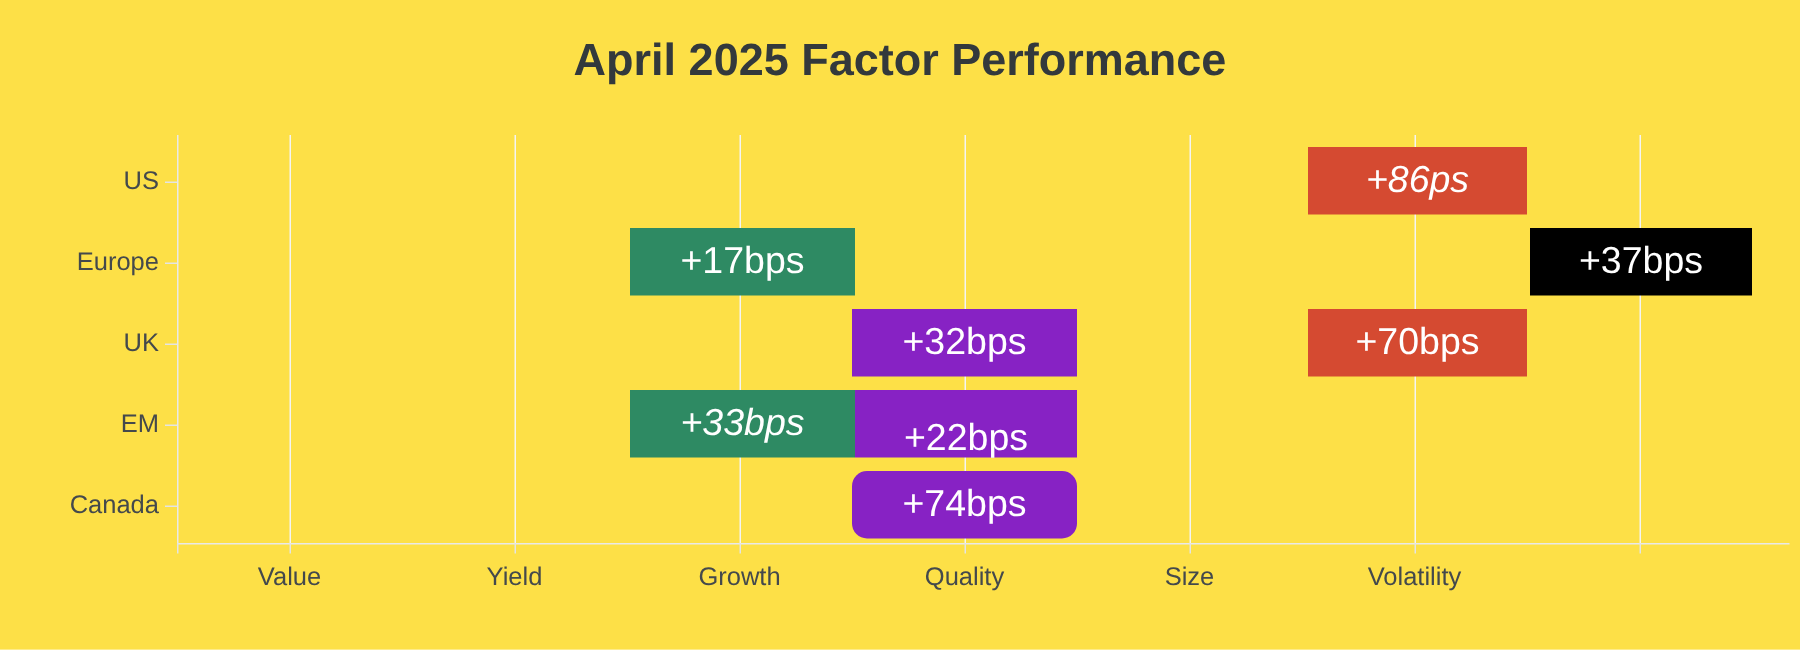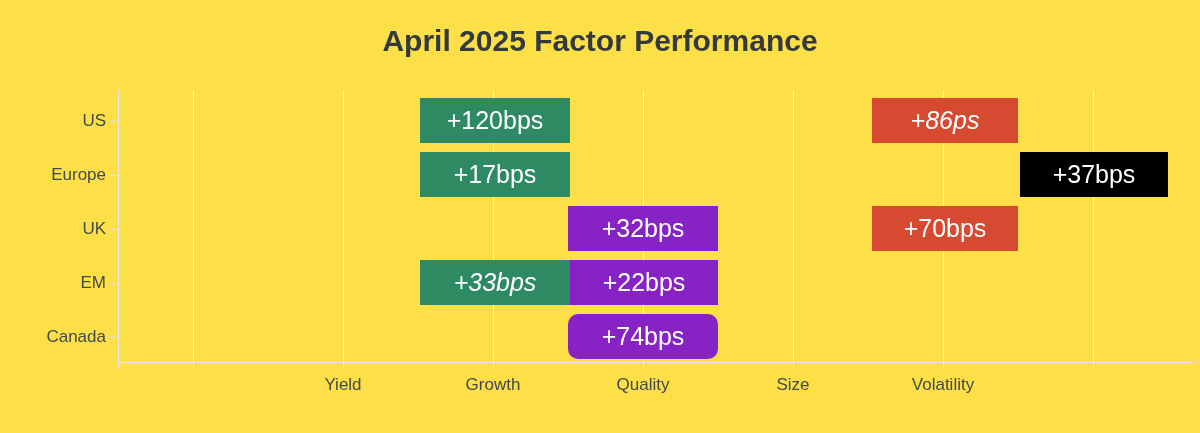--- a/index.html
+++ b/index.html
@@ -152,29 +152,27 @@
   <div class="y-tick" style="top:229px"></div>
   <div class="y-tick" style="top:283px"></div>
   <div class="y-tick" style="top:337px"></div>
 
   <div class="y-label" style="top:121px">US</div>
   <div class="y-label" style="top:175px">Europe</div>
   <div class="y-label" style="top:229px">UK</div>
   <div class="y-label" style="top:283px">EM</div>
   <div class="y-label" style="top:337px">Canada</div>
 
+  <div class="x-label" style="left:108px">Value</div>
   <div class="x-label" style="left:408px">Growth</div>
   <div class="x-label" style="left:258px">Yield</div>
   <div class="x-label" style="left:558px">Quality</div>
   <div class="x-label" style="left:708px">Size</div>
   <div class="x-label" style="left:858px">Volatility</div>
 
-  <div class="bar" style="left:420px; top:98px; width:150px; background:#2e8a63;">
-    <span class="bar-label">+120bps</span>
-  </div>
   <div class="bar" style="left:872px; top:98px; width:146px; background:#d54a31;font-style:italic;">
     <span class="bar-label">+86ps</span>
   </div>
 
   <div class="bar" style="left:420px; top:152px; width:150px; background:#2e8a63;">
     <span class="bar-label">+17bps</span>
   </div>
   <div class="bar black" style="left:1020px; top:152px; width:148px; background:#000000;">
     <span class="bar-label">+37bps</span>
   </div>
@@ -182,21 +180,21 @@
   <div class="bar" style="left:568px; top:206px; width:150px; background:#8722c4;">
     <span class="bar-label">+32bps</span>
   </div>
   <div class="bar" style="left:872px; top:206px; width:146px; background:#d54a31;">
     <span class="bar-label">+70bps</span>
   </div>
 
   <div class="bar" style="left:420px; top:260px; width:150px; background:#2e8a63;font-style:italic;">
     <span class="bar-label">+33bps</span>
   </div>
-  <div class="bar" style="left:570px; top:260px; width:148px; background:#8722c4;">
+  <div class="bar" style="left:570px; top:260px; width:148px; background:#8722c4;align-items:flex-end;">
     <span class="bar-label">+22bps</span>
   </div>
 
   <div class="bar" style="left:568px; top:314px; width:150px; background:#8722c4;border-radius:10px;">
     <span class="bar-label">+74bps</span>
   </div>
 
 </div>
 
 </body></html>

